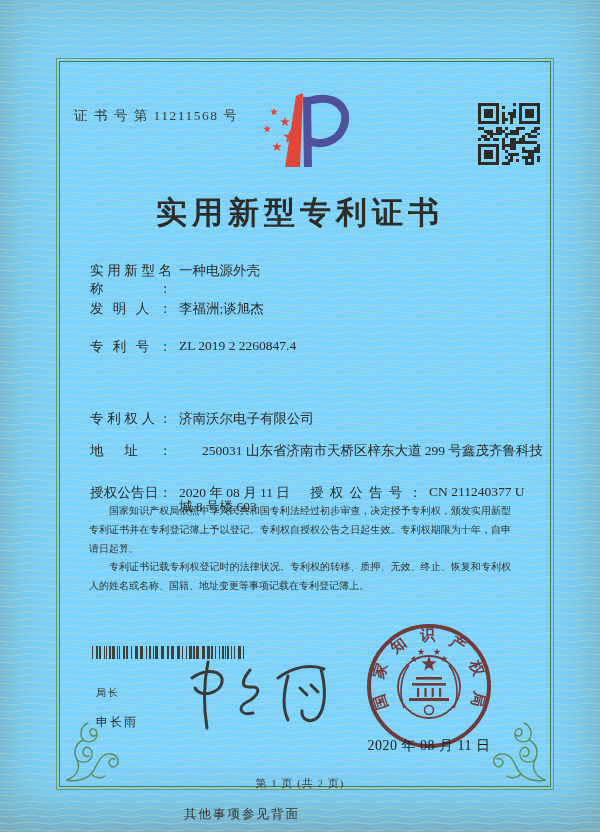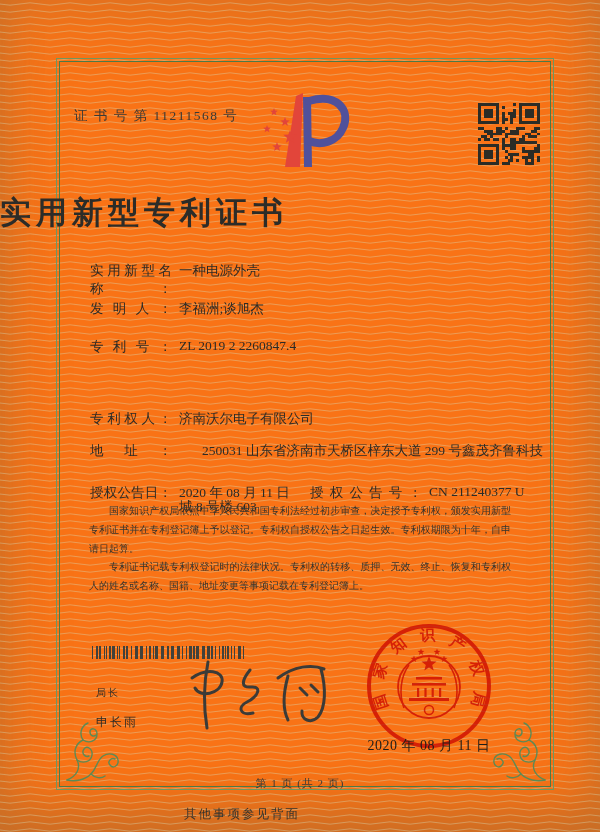--- a/index.html
+++ b/index.html
@@ -1,29 +1,29 @@
 <!DOCTYPE html>
 <html><head>
 <meta charset="utf-8">
 <style>
   html,body{margin:0;padding:0;}
   body{width:600px;height:832px;overflow:hidden;background:#e3e0d2;
        font-family:"Liberation Serif","DejaVu Serif",serif;}
-  .page{position:relative;width:600px;height:832px;background:#f97316;
+  .page{position:relative;width:600px;height:832px;background:#7dd3fc;
         box-shadow:inset 0 0 70px rgba(125,118,88,.25), inset 0 -22px 45px rgba(95,88,60,.22);}
   .guilloche{position:absolute;left:0;top:0;z-index:0;}
   .frame{position:absolute;left:56px;top:58px;right:46px;bottom:42px;
          border:1.2px solid #6f975f;z-index:1;pointer-events:none;}
   .frame::after{content:"";position:absolute;inset:2px;border:1.8px solid #4c7a47;}
   .corner{position:absolute;z-index:2;}
   .corner.right{transform:scaleX(-1);}
   .certno{position:absolute;left:74px;top:107px;z-index:2;font-size:13.5px;color:#3a3a36;letter-spacing:1.5px;}
   .logo{position:absolute;left:256px;top:88px;z-index:2;}
   .qr{position:absolute;left:478px;top:103px;z-index:2;}
-  .title{position:absolute;left:0;top:192px;width:600px;margin:0;z-index:2;
+  .title{position:absolute;left:0;top:192px;width:600px;margin:0;text-align:center;z-index:2;
          font-size:31px;font-weight:600;color:#2c2c28;letter-spacing:5px;}
   .frow{position:absolute;left:90px;z-index:2;display:flex;font-size:13.5px;color:#2b2b27;}
   .flabel{display:inline-block;width:82px;text-align:justify;text-align-last:justify;flex:none;}
   .fval{margin-left:7px;white-space:nowrap;}
   .addr2{position:absolute;left:179px;z-index:2;font-size:13.5px;color:#2b2b27;}
   .grant2{position:absolute;left:310px;z-index:2;display:flex;font-size:13.5px;color:#2b2b27;}
   .grant2 .flabel{width:112px;}
   .paras{position:absolute;left:89px;top:502px;width:422px;z-index:2;font-size:10px;
          line-height:18.8px;color:#33332e;text-align:justify;}
   .paras p{margin:0;text-indent:2em;}

